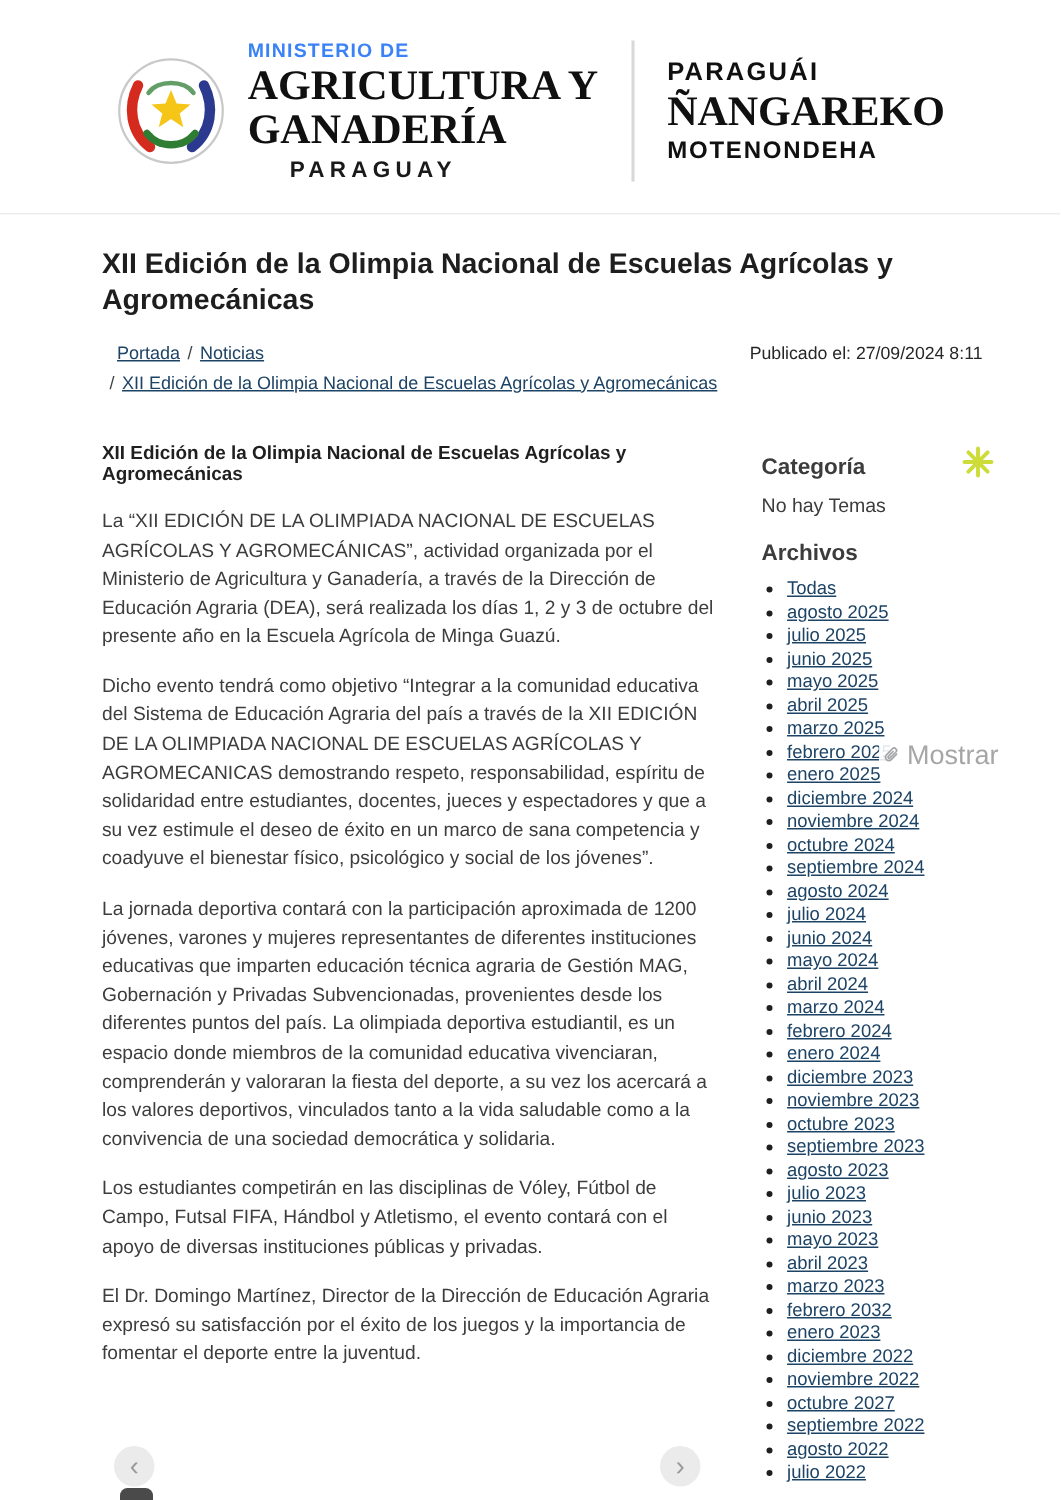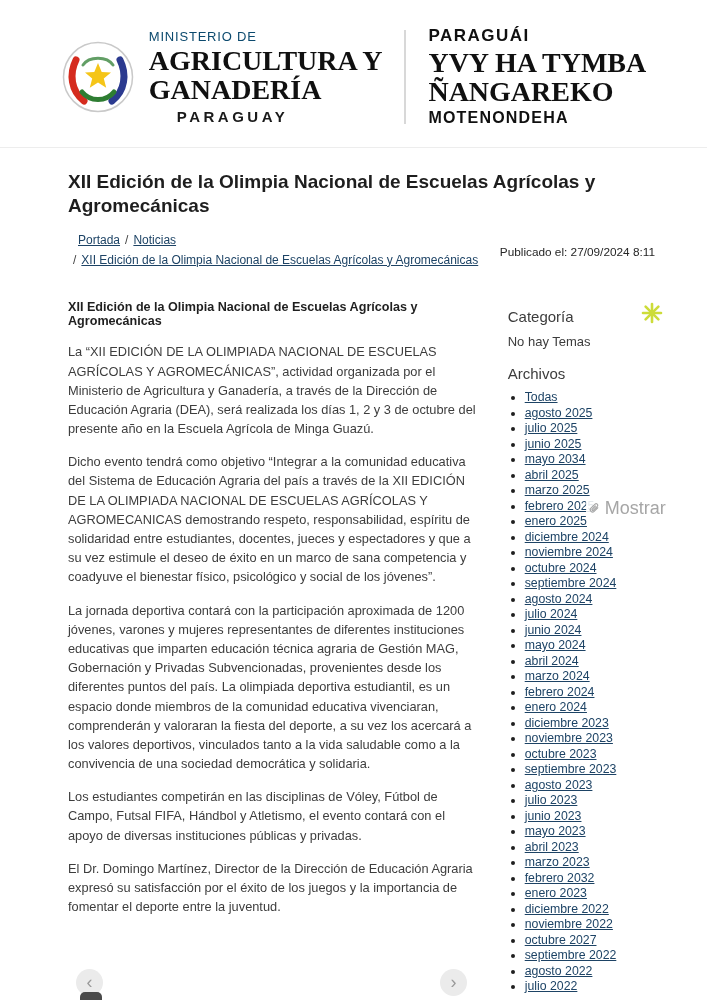--- a/index.html
+++ b/index.html
@@ -4,53 +4,53 @@
 <style>
   * { margin:0; padding:0; box-sizing:border-box; }
   html,body { background:#fff; }
   body { width:707px; font-family:"Liberation Sans", sans-serif; color:#3c3c3c; }
   .page { position:relative; width:707px; height:1000px; background:#fff; overflow:hidden; }
 
   
   .header { display:flex; justify-content:center; align-items:center; gap:22px; padding:26px 0 20px; }
   .brand-left { display:flex; align-items:center; gap:14px; }
   .emblem svg { width:74px; height:74px; display:block; }
-  .m-small { font-size:13px; font-weight:normal; letter-spacing:.8px; color:#0c4a6e; margin-bottom:2px; }
+  .m-small { font-size:13px; font-weight:bold; letter-spacing:.8px; color:#3b82f6; margin-bottom:2px; }
   .m-big { font-family:"Liberation Serif", serif; font-weight:bold; font-size:28px; line-height:1.04; color:#101010; }
   .m-country { font-size:15px; font-weight:bold; letter-spacing:3.5px; color:#1a1a1a; margin-top:4px;padding-left:28px; }
   .v-divider { width:2px; height:94px; background:#d8d8d8; }
   .g-top { font-size:17px; font-weight:bold; letter-spacing:1.5px; color:#101010; margin-bottom:2px; }
   .g-big { font-family:"Liberation Serif", serif; font-weight:bold; font-size:28px; line-height:1.04; color:#101010; }
   .g-bottom { font-size:16px; font-weight:bold; letter-spacing:1.2px; color:#101010; margin-top:3px; }
   .header-rule { border-top:1px solid #ededed; }
 
   
   .content { padding:22px 52px 0 68px; }
   h1.page-title { font-size:19px; font-weight:bold; color:#1e1e1e; line-height:1.25; max-width:620px; }
-  .meta-row { display:flex; justify-content:space-between; align-items:center; margin-top:13px; }
+  .meta-row { display:flex; justify-content:space-between; align-items:flex-start; margin-top:13px; }
   .breadcrumb { font-size:12px; max-width:460px; line-height:1.65; display:flex; flex-wrap:wrap; }
   .breadcrumb .sep { margin:0 5px; color:#444; }
   .breadcrumb a { color:#1d4365; text-decoration:underline; cursor:pointer; }
   .published { font-size:11.8px; color:#262626; white-space:nowrap; padding-top:2px; }
 
   
   .columns { display:flex; gap:26px; margin-top:30px; }
   .article { width:455px; position:relative; min-height:622px; }
   .article h2 { font-size:12.6px; font-weight:bold; color:#1f1f1f; margin-bottom:14px; }
   .article p { font-size:12.8px; line-height:1.5; color:#3d3d3d; margin-bottom:14px; white-space:pre-line; }
 
   .nav-arrow { position:absolute; bottom:0; width:27px; height:27px; border-radius:50%;
     background:#ebebeb; border:none; color:#999; font-size:18px; line-height:25px;
     text-align:center; cursor:pointer; padding:0; }
   .nav-arrow.prev { left:8px; }
   .nav-arrow.next { left:372px; }
 
   
   .sidebar { width:162px; position:relative; padding-top:8px; }
-  .sidebar h3 { font-size:15px; font-weight:normal; color:#3c3c3c; }
+  .sidebar h3 { font-size:15px; font-weight:bold; color:#3c3c3c; }
   .no-topics { font-size:13px; color:#3c3c3c; margin-top:9px; }
   .archives-title { margin-top:16px; }
   ul.archives { margin-top:9px; padding-left:17px; list-style:disc; color:#1f1f1f; }
   ul.archives li { font-size:12.3px; line-height:1.05; margin-bottom:2.6px; }
   ul.archives a { color:#1d4365; text-decoration:underline; cursor:pointer; }
 
   .asterisk { position:absolute; top:2px; right:-8px; cursor:pointer; }
   .asterisk svg { width:22px; height:22px; display:block; }
 
   .tooltip { position:absolute; top:197px; left:78px; display:flex; align-items:center; gap:4px;
@@ -81,21 +81,20 @@
       <div class="ministry-text">
         <div class="m-small">MINISTERIO DE</div>
         <div class="m-big">AGRICULTURA Y</div>
         <div class="m-big">GANADERÍA</div>
         <div class="m-country">PARAGUAY</div>
       </div>
     </div>
     <div class="v-divider"></div>
     <div class="brand-right">
       <div class="g-top">PARAGUÁI</div>
-      <div class="g-big">YVY HA TYMBA</div>
       <div class="g-big">ÑANGAREKO</div>
       <div class="g-bottom">MOTENONDEHA</div>
     </div>
   </header>
   <div class="header-rule"></div>
 
   <main class="content">
     <h1 class="page-title">XII Edición de la Olimpia Nacional de Escuelas Agrícolas y Agromecánicas</h1>
 
     <div class="meta-row">
@@ -139,21 +138,21 @@
         <h3>Categoría</h3>
         <div class="no-topics">No hay Temas</div>
 
         <h3 class="archives-title">Archivos</h3>
         <ul class="archives">
 
         <li><a href="#">Todas</a></li>
             <li><a href="#">agosto 2025</a></li>
             <li><a href="#">julio 2025</a></li>
             <li><a href="#">junio 2025</a></li>
-            <li><a href="#">mayo 2034</a></li>
+            <li><a href="#">mayo 2025</a></li>
             <li><a href="#">abril 2025</a></li>
             <li><a href="#">marzo 2025</a></li>
             <li><a href="#">febrero 2025</a></li>
             <li><a href="#">enero 2025</a></li>
             <li><a href="#">diciembre 2024</a></li>
             <li><a href="#">noviembre 2024</a></li>
             <li><a href="#">octubre 2024</a></li>
             <li><a href="#">septiembre 2024</a></li>
             <li><a href="#">agosto 2024</a></li>
             <li><a href="#">julio 2024</a></li>

